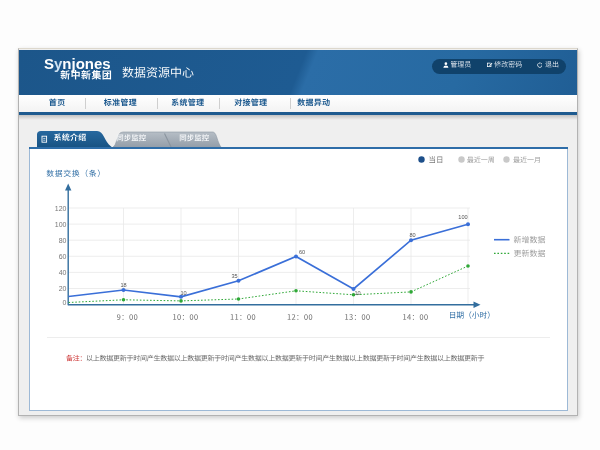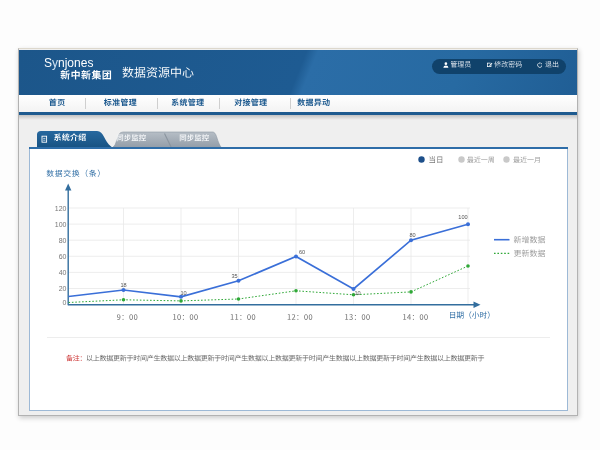--- a/index.html
+++ b/index.html
@@ -4,21 +4,21 @@
 <style>
   * { margin:0; padding:0; box-sizing:border-box; }
   html,body { width:600px; height:450px; }
   body { font-family:"Liberation Sans",sans-serif; background:#fdfdfd; }
   .page { position:relative; width:600px; height:450px; overflow:hidden; }
   .win { position:absolute; left:18px; top:48px; width:560px; height:368px; background:#efefef;
          border:1px solid #b2b2b2; border-top-color:#ddd8cd; box-shadow:1px 2px 5px rgba(0,0,0,.20); }
   
   .hdr { position:absolute; left:0; top:1px; width:558px; height:45px;
          background:linear-gradient(112deg,#1c568a 0%,#1e5b92 50%,#2b6da7 52%,#276aa2 78%,#205e95 100%); }
-  .logo1 { position:absolute; left:25px; top:8px; color:#fff; font-size:12px; font-weight:normal; line-height:11px; }
+  .logo1 { position:absolute; left:25px; top:8px; color:#fff; font-size:15px; font-weight:bold; line-height:11px; }
   .pill { position:absolute; left:413px; top:9px; width:134px; height:15px; border-radius:8px;
           background:#10426b; display:flex; align-items:center; color:#e8eef5; font-size:7px; padding-bottom:2px; }
   
   .nav { position:absolute; left:0; top:46px; width:558px; height:17px;
          background:linear-gradient(#ffffff,#f3f3f3); }
   .nav .sep { position:absolute; top:3px; width:1px; height:11px; background:#cfcfcf; }
   .navbar { position:absolute; left:0; top:63px; width:558px; height:2.5px; background:#1d5a8f; }
   .navsh { position:absolute; left:0; top:65.5px; width:558px; height:5px;
            background:linear-gradient(rgba(90,90,90,.30),rgba(120,120,120,0)); }
   .underline { position:absolute; left:10px; top:97.5px; width:539px; height:2.2px; background:#2e6da8; }

